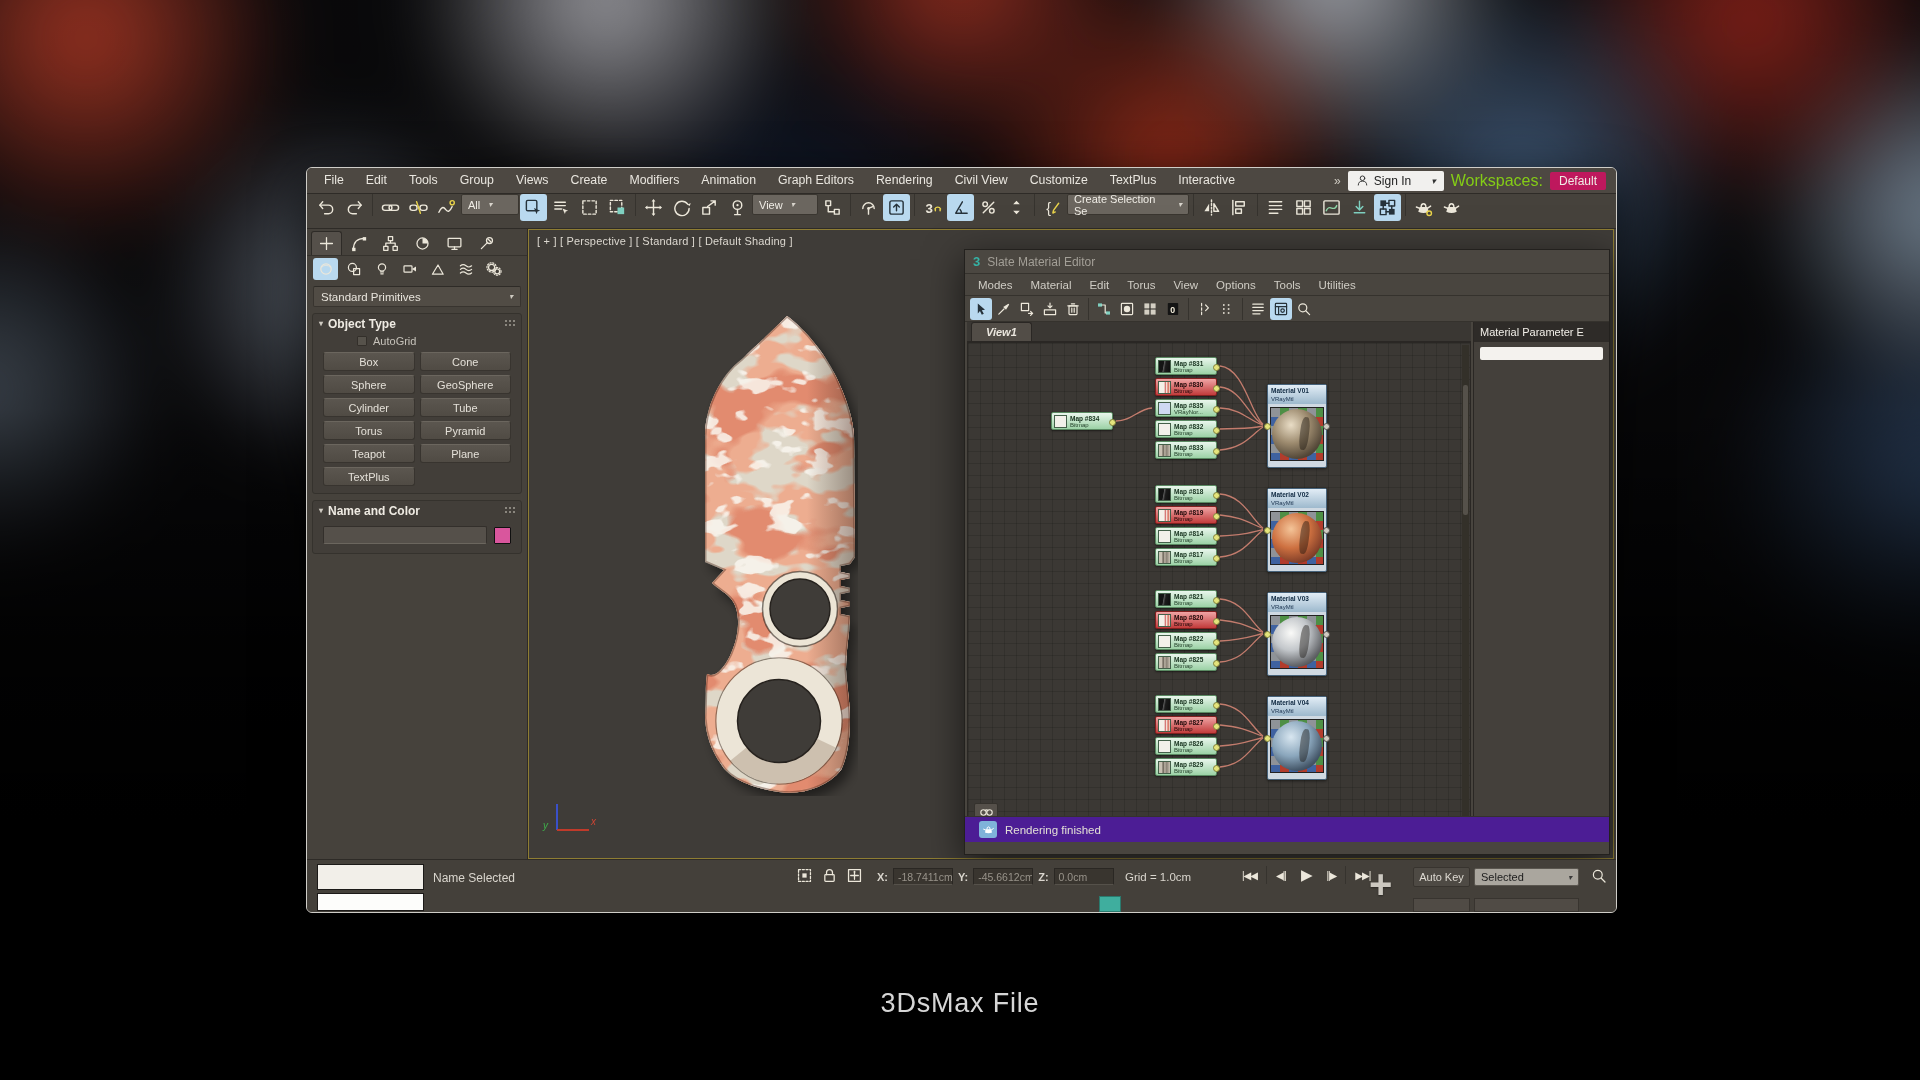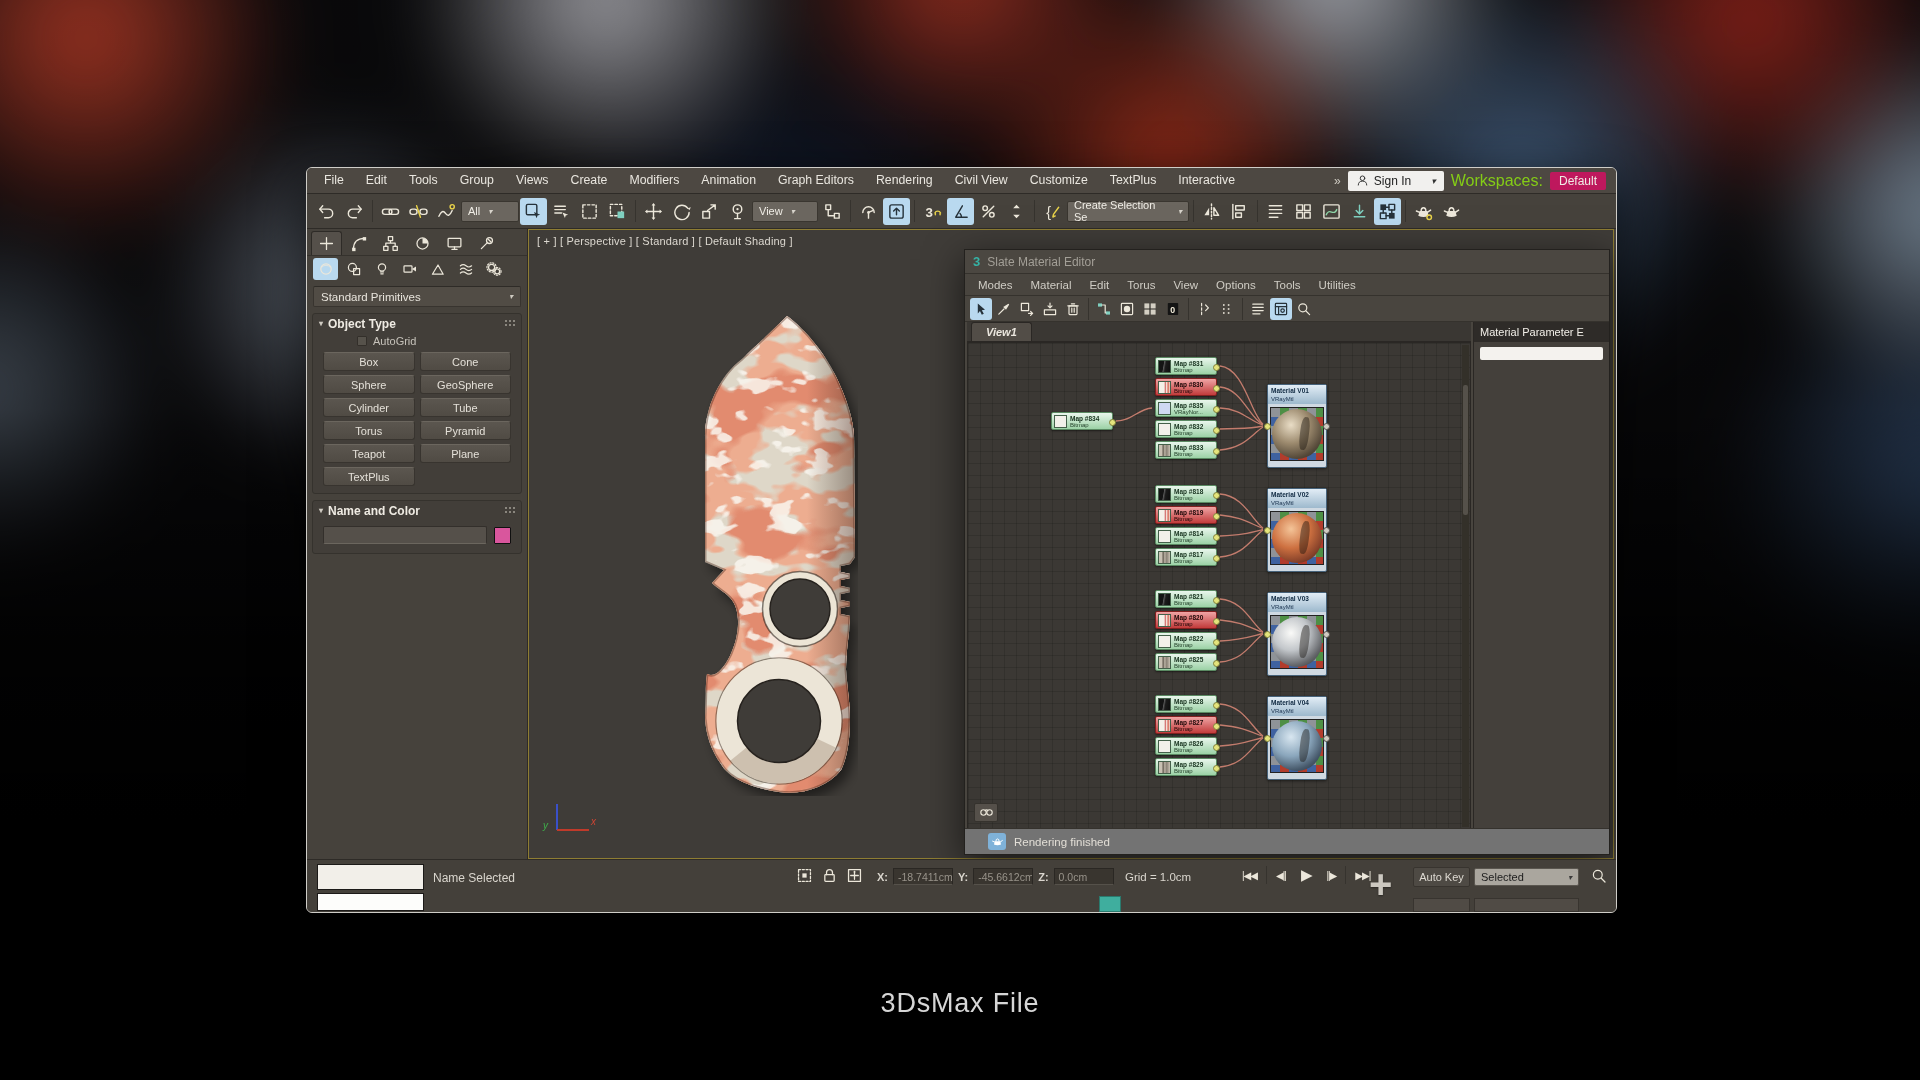--- a/index.html
+++ b/index.html
@@ -29,21 +29,21 @@
   .menubar{position:absolute;left:0;top:0;width:100%;height:26px;background:#4d4842;border-bottom:1px solid #2e2b27;display:flex;align-items:center;padding:0 6px}
   .mitem{padding:0 11px;line-height:25px;font-size:12.3px;color:#e9e6df;cursor:default;white-space:nowrap}
   .menu-right{margin-left:auto;display:flex;align-items:center;gap:7px;padding-right:4px}
   .ovf{color:#cfcbc2;font-size:12px}
   .signin{display:flex;align-items:center;gap:5px;background:#f1f0ee;color:#222;height:20px;border-radius:2px;padding:0 8px;font-size:12px;min-width:96px}
   .signin .ic{width:13px;height:13px;stroke:#333}
   .signin .dda{margin-left:auto;color:#333;font-size:9px}
   .ws-label{color:#84cc16;font-size:16px}
   .ws-value{background:#be185d;color:#f0ede6;font-size:12px;padding:2px 9px;border-radius:2px}
   
-  .toolbar{position:absolute;left:0;top:26px;width:100%;height:35px;background:#46423c;border-bottom:1px solid #2e2b27;display:flex;align-items:center;padding:0 6px;gap:1px}
+  .toolbar{position:absolute;left:0;top:26px;width:100%;height:35px;background:#46423c;border-bottom:1px solid #2e2b27;display:flex;padding:0 6px;gap:1px}
   .tbi{width:27px;height:27px;display:flex;align-items:center;justify-content:center;flex:none}
   .tbi .ic{width:19px;height:19px}
   .ic{stroke:#ece7da;color:#ece7da;fill:none;stroke-width:1.5;stroke-linecap:round;stroke-linejoin:round}
   .hl{background:#b9d9ef;border-radius:3px}
   .hl .ic{stroke:#26323a;color:#26323a}
   .tbsep{width:1px;height:22px;background:#36332e;margin:0 3px;flex:none}
   .tb-dd{height:21px;background:#6b665f;border:1px solid #3a3630;border-radius:2px;display:flex;align-items:center;padding:0 6px;gap:8px;font-size:11px;color:#f0ede6;flex:none}
   .tb-dd .dda{font-size:8px;color:#d8d4cc}
   
   .cmdpanel{position:absolute;left:0;top:61px;width:221px;height:630px;background:#46423c;border-right:1px solid #2e2b27}
@@ -114,21 +114,21 @@
   .s-bronze{background:radial-gradient(circle at 38% 32%, #e9ddc6, #9c8a6e 40%, #564a3a 72%, #2c261e 95%)}
   .s-copper{background:radial-gradient(circle at 38% 32%, #f4c498, #cd7040 42%, #87422a 72%, #402012 95%)}
   .s-chrome{background:radial-gradient(circle at 38% 32%, #fafaf8, #c2c6ca 38%, #66686c 70%, #2a2c2e 95%)}
   .s-steel{background:radial-gradient(circle at 38% 32%, #d8e6f0, #8aa6bc 42%, #46586a 72%, #222e3a 95%)}
   .indot{position:absolute;left:-4px;top:38px;width:7px;height:7px;border-radius:50%;background:#e4e47c;border:1px solid #80803a}
   .outdot2{position:absolute;right:-4px;top:38px;width:7px;height:7px;border-radius:50%;background:#cfcbc2;border:1px solid #55524c}
   .nv-scroll{position:absolute;right:1px;top:2px;width:7px;height:482px;background:#333029}
   .nv-thumb{position:absolute;right:1px;top:40px;width:5px;height:130px;background:#55514a;border-radius:2px}
   .binoc{position:absolute;left:6px;top:460px;width:24px;height:19px;background:#55504a;border:1px solid #35322d;border-radius:2px;display:flex;align-items:center;justify-content:center}
   .binoc .ic{width:15px;height:15px}
-  .sme-status{position:absolute;left:0;bottom:0;width:100%;height:26px;background:#737373;border-top:1px solid #35322d;display:flex;align-items:center;gap:8px;padding:0 23px}
+  .sme-status{position:absolute;left:0;bottom:12px;width:100%;height:26px;background:#4c1d95;border-top:1px solid #35322d;display:flex;align-items:center;gap:8px;padding:0 14px}
   .rchip{width:18px;height:17px;background:#7fb2d9;border-radius:3px;display:flex;align-items:center;justify-content:center}
   .rchip .ic{width:13px;height:13px;stroke:#fff;color:#fff}
   .sme-status-text{font-size:11.5px;color:#e2ded6}
   .params{position:absolute;left:508px;top:72px;width:136px;height:508px;background:#44403b;border-left:1px solid #2a2724}
   .params-head{height:20px;background:#2e2b28;display:flex;align-items:center;padding:0 6px;font-size:11px;font-weight:normal;color:#f2efe8;white-space:nowrap;overflow:hidden}
   .params-search{height:13px;background:#f4f2ee;border-radius:2px;margin:5px 6px}
   
   .statusbar{position:absolute;left:0;top:691px;width:100%;height:55px;background:#44403a;border-top:1px solid #2e2b27;font-size:11px}
   .listener{position:absolute;left:10px;top:4px;width:107px;height:26px;background:#f2efe9;border:1px solid #1c1a18}
   .listener2{position:absolute;left:10px;top:33px;width:107px;height:18px;background:#fdfdfb;border:1px solid #1c1a18}

